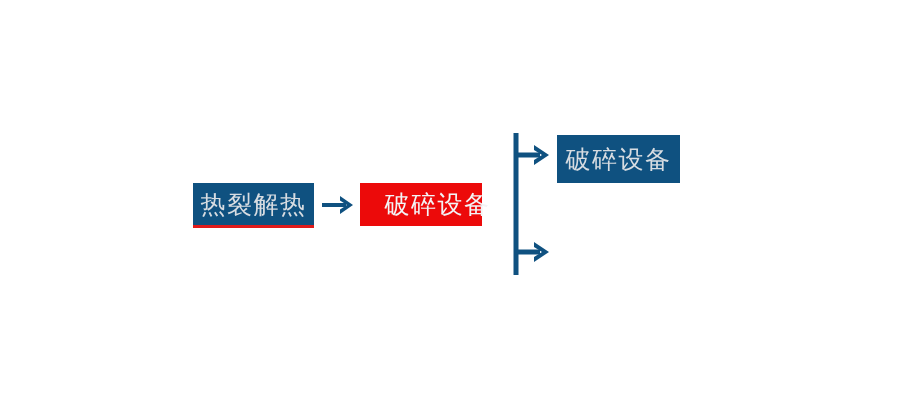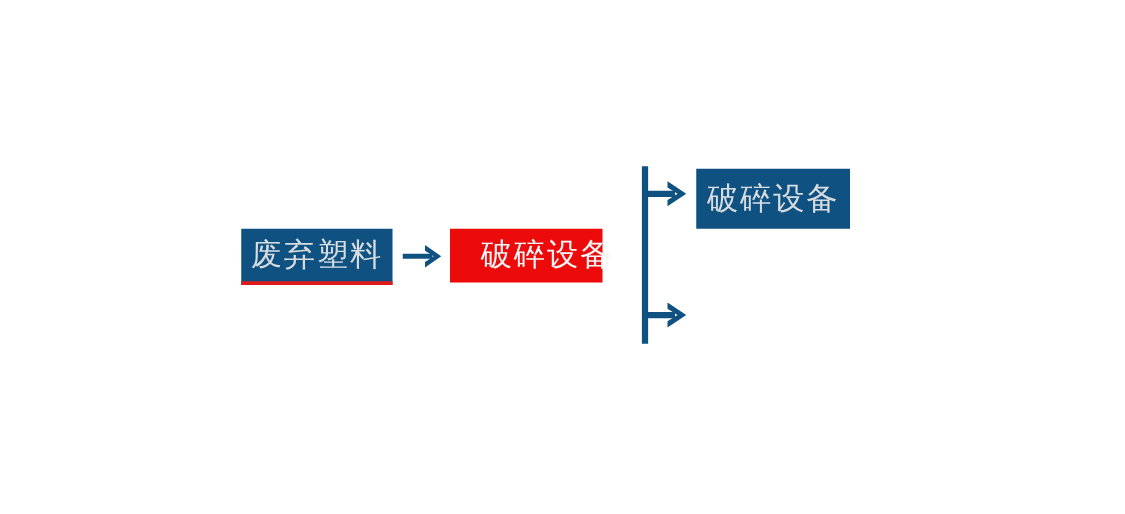--- a/index.html
+++ b/index.html
@@ -99,21 +99,21 @@
   .svg-fill {
     fill: #0f5180;
   }
 </style>
 </head>
 <body>
 
 <div id="canvas">
 
   <div class="node-box node-blue underline-red" id="node-source">
-    <span>废弃塑料</span>
+    <span>热裂解热</span>
   </div>
 
   <div id="arrow-main">
     <svg width="32" height="26" viewBox="0 0 32 26" xmlns="http://www.w3.org/2000/svg">
       <line class="svg-stroke" x1="0" y1="13" x2="24" y2="13" stroke-width="4"></line>
       <polygon class="svg-fill" points="18,4 31,13 18,22 18,17.5 25,13 18,8.5"></polygon>
     </svg>
   </div>
 
   <div class="node-box node-red" id="node-process">

